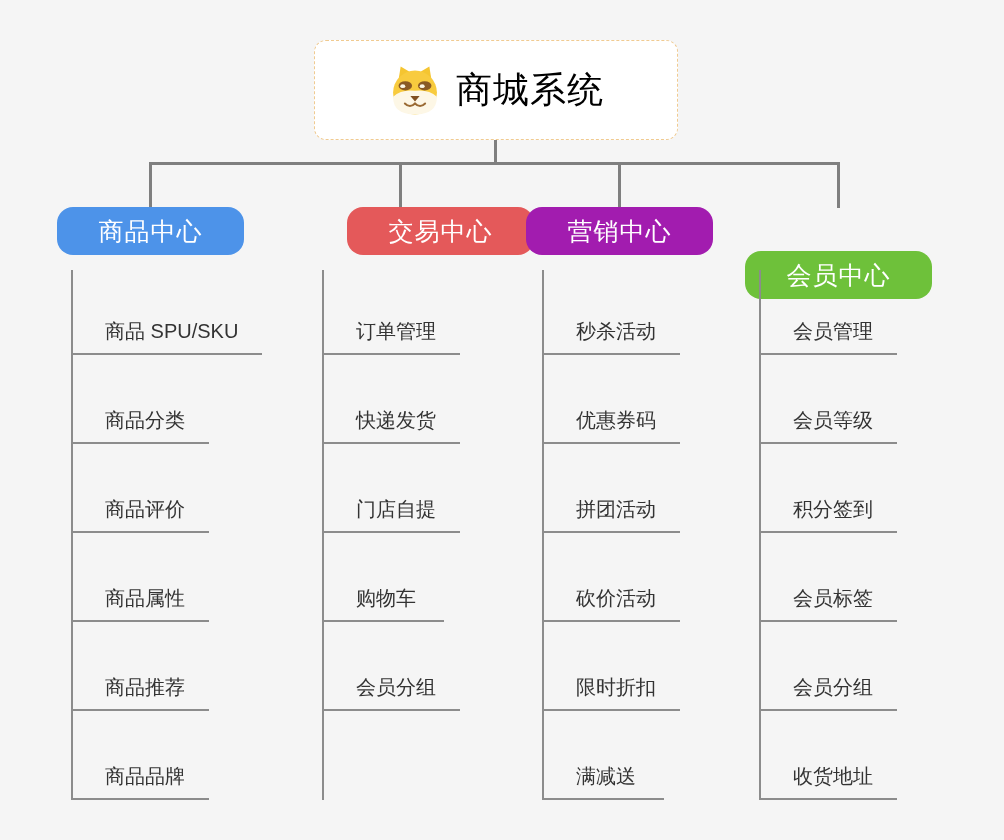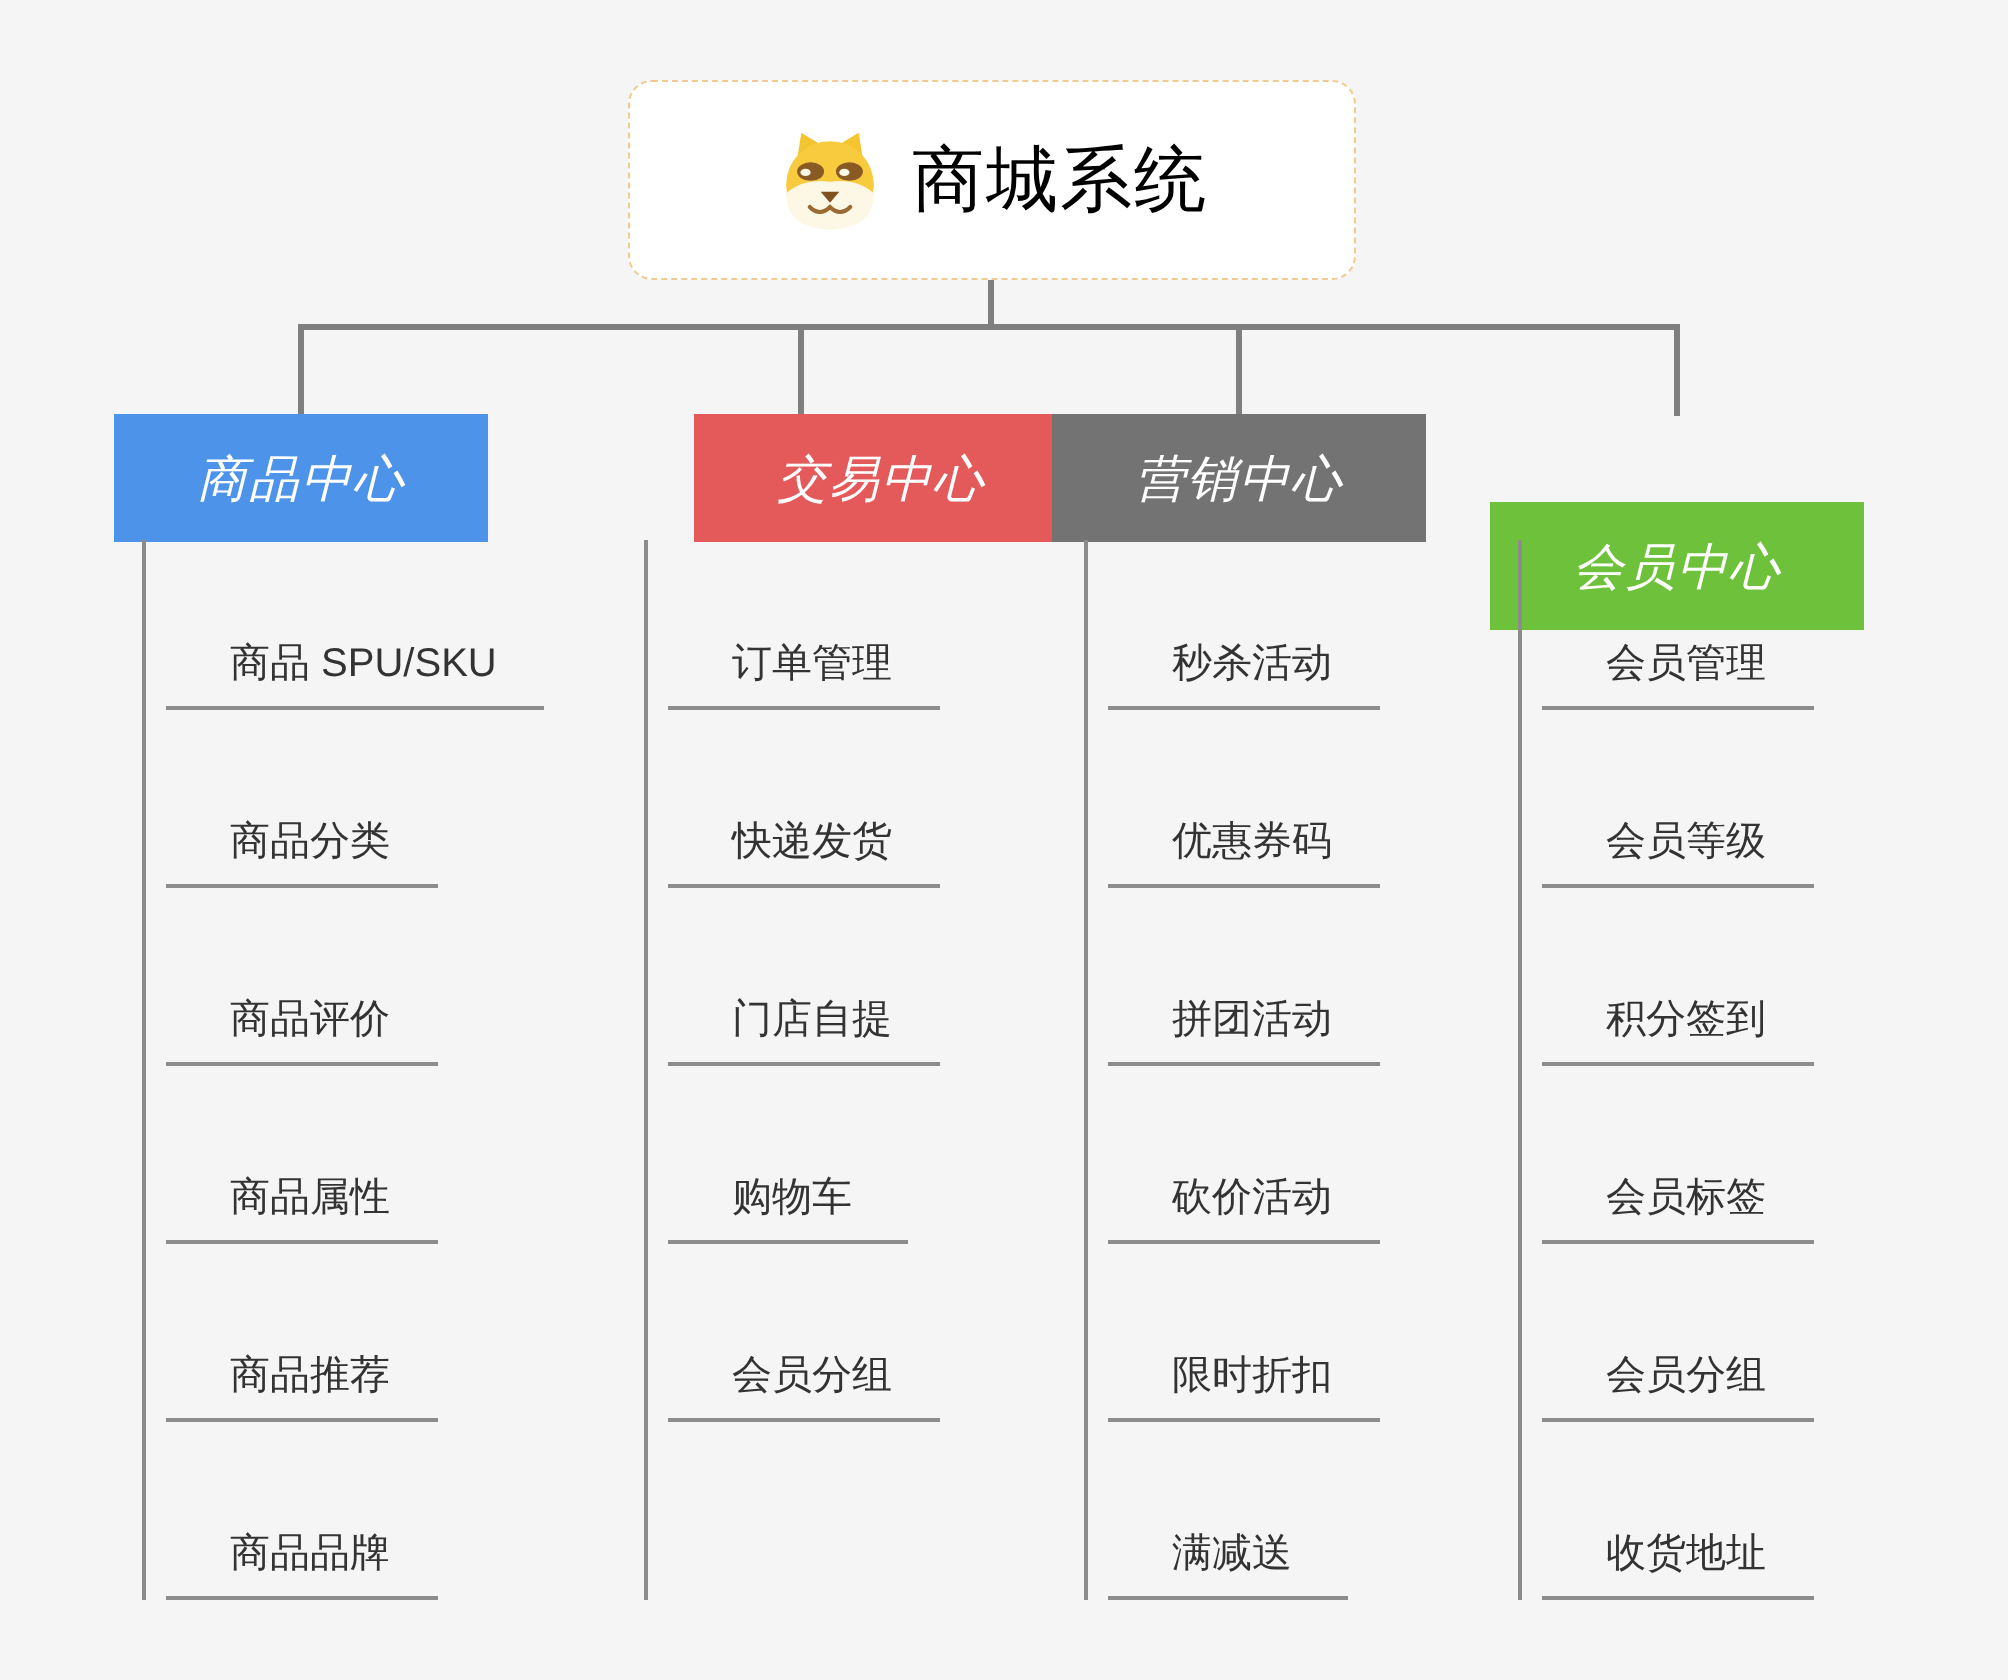--- a/index.html
+++ b/index.html
@@ -44,31 +44,30 @@
   .drop        { top: 162px; width: 3px; height: 46px; }
   .drop.d0 { left: 149px; }
   .drop.d1 { left: 399px; }
   .drop.d2 { left: 618px; }
   .drop.d3 { left: 837px; }
 
   
   .branch-box {
     position: absolute;
     top: 207px;
-    width: 187px; height: 64px;
-    border-radius: 0;
+    width: 187px; height: 48px;
+    border-radius: 16px;
     display: flex;
     align-items: center;
     justify-content: center;
     color: #ffffff;
     font-size: 25px;
     letter-spacing: 1px;
     cursor: pointer;
     white-space: nowrap;
-    font-style: italic;
   }
   .branch-box.b0 { left: 57px; }
   .branch-box.b1 { left: 307px; }
   .branch-box.b2 { left: 526px; }
   .branch-box.b3 { left: 745px; }
 
   
   .column {
     position: absolute;
     top: 270px;
@@ -90,21 +89,20 @@
     align-items: flex-end;
     width: fit-content;
     min-width: 120px;
     padding: 0 24px 8px 32px;
     box-sizing: border-box;
     border-bottom: 2px solid #8c8c8c;
     font-size: 20px;
     color: #333333;
     white-space: nowrap;
     cursor: pointer;
-    margin-left: 10px;
   }
   .leaf-item:first-child { height: 85px; }
 </style>
 </head>
 <body>
 
 <div class="canvas">
 
   <div class="line root-stub"></div>
   <div class="line trunk"></div>
@@ -126,21 +124,21 @@
         <ellipse cx="40.5" cy="27.5" rx="3" ry="2.2" fill="#fdf7e6"></ellipse>
         <path d="M26.5 39 L37.5 39 L32 45.5 Z" fill="#805021"></path>
         <path d="M20 48 Q26 54 32 48 Q38 54 44 48" stroke="#9a6a33" stroke-width="2.4" fill="none" stroke-linecap="round"></path>
       </svg>
     </span>
     <span class="root-title">商城系统</span>
   </div>
 
   <div class="branch-box b0" style="background: rgb(77, 147, 233);">商品中心</div>
   <div class="branch-box b1" style="background: rgb(228, 89, 90); margin-left: 40px;">交易中心</div>
-  <div class="branch-box b2" style="background: #737373;">营销中心</div>
+  <div class="branch-box b2" style="background: #a21caf;">营销中心</div>
   <div class="branch-box b3" style="background: rgb(110, 193, 58); margin-top: 44px;">会员中心</div>
 
   <div class="column c0">
     <div class="leaf-item">商品 SPU/SKU</div>
     <div class="leaf-item">商品分类</div>
     <div class="leaf-item">商品评价</div>
     <div class="leaf-item">商品属性</div>
     <div class="leaf-item">商品推荐</div>
     <div class="leaf-item">商品品牌</div>
   </div>

